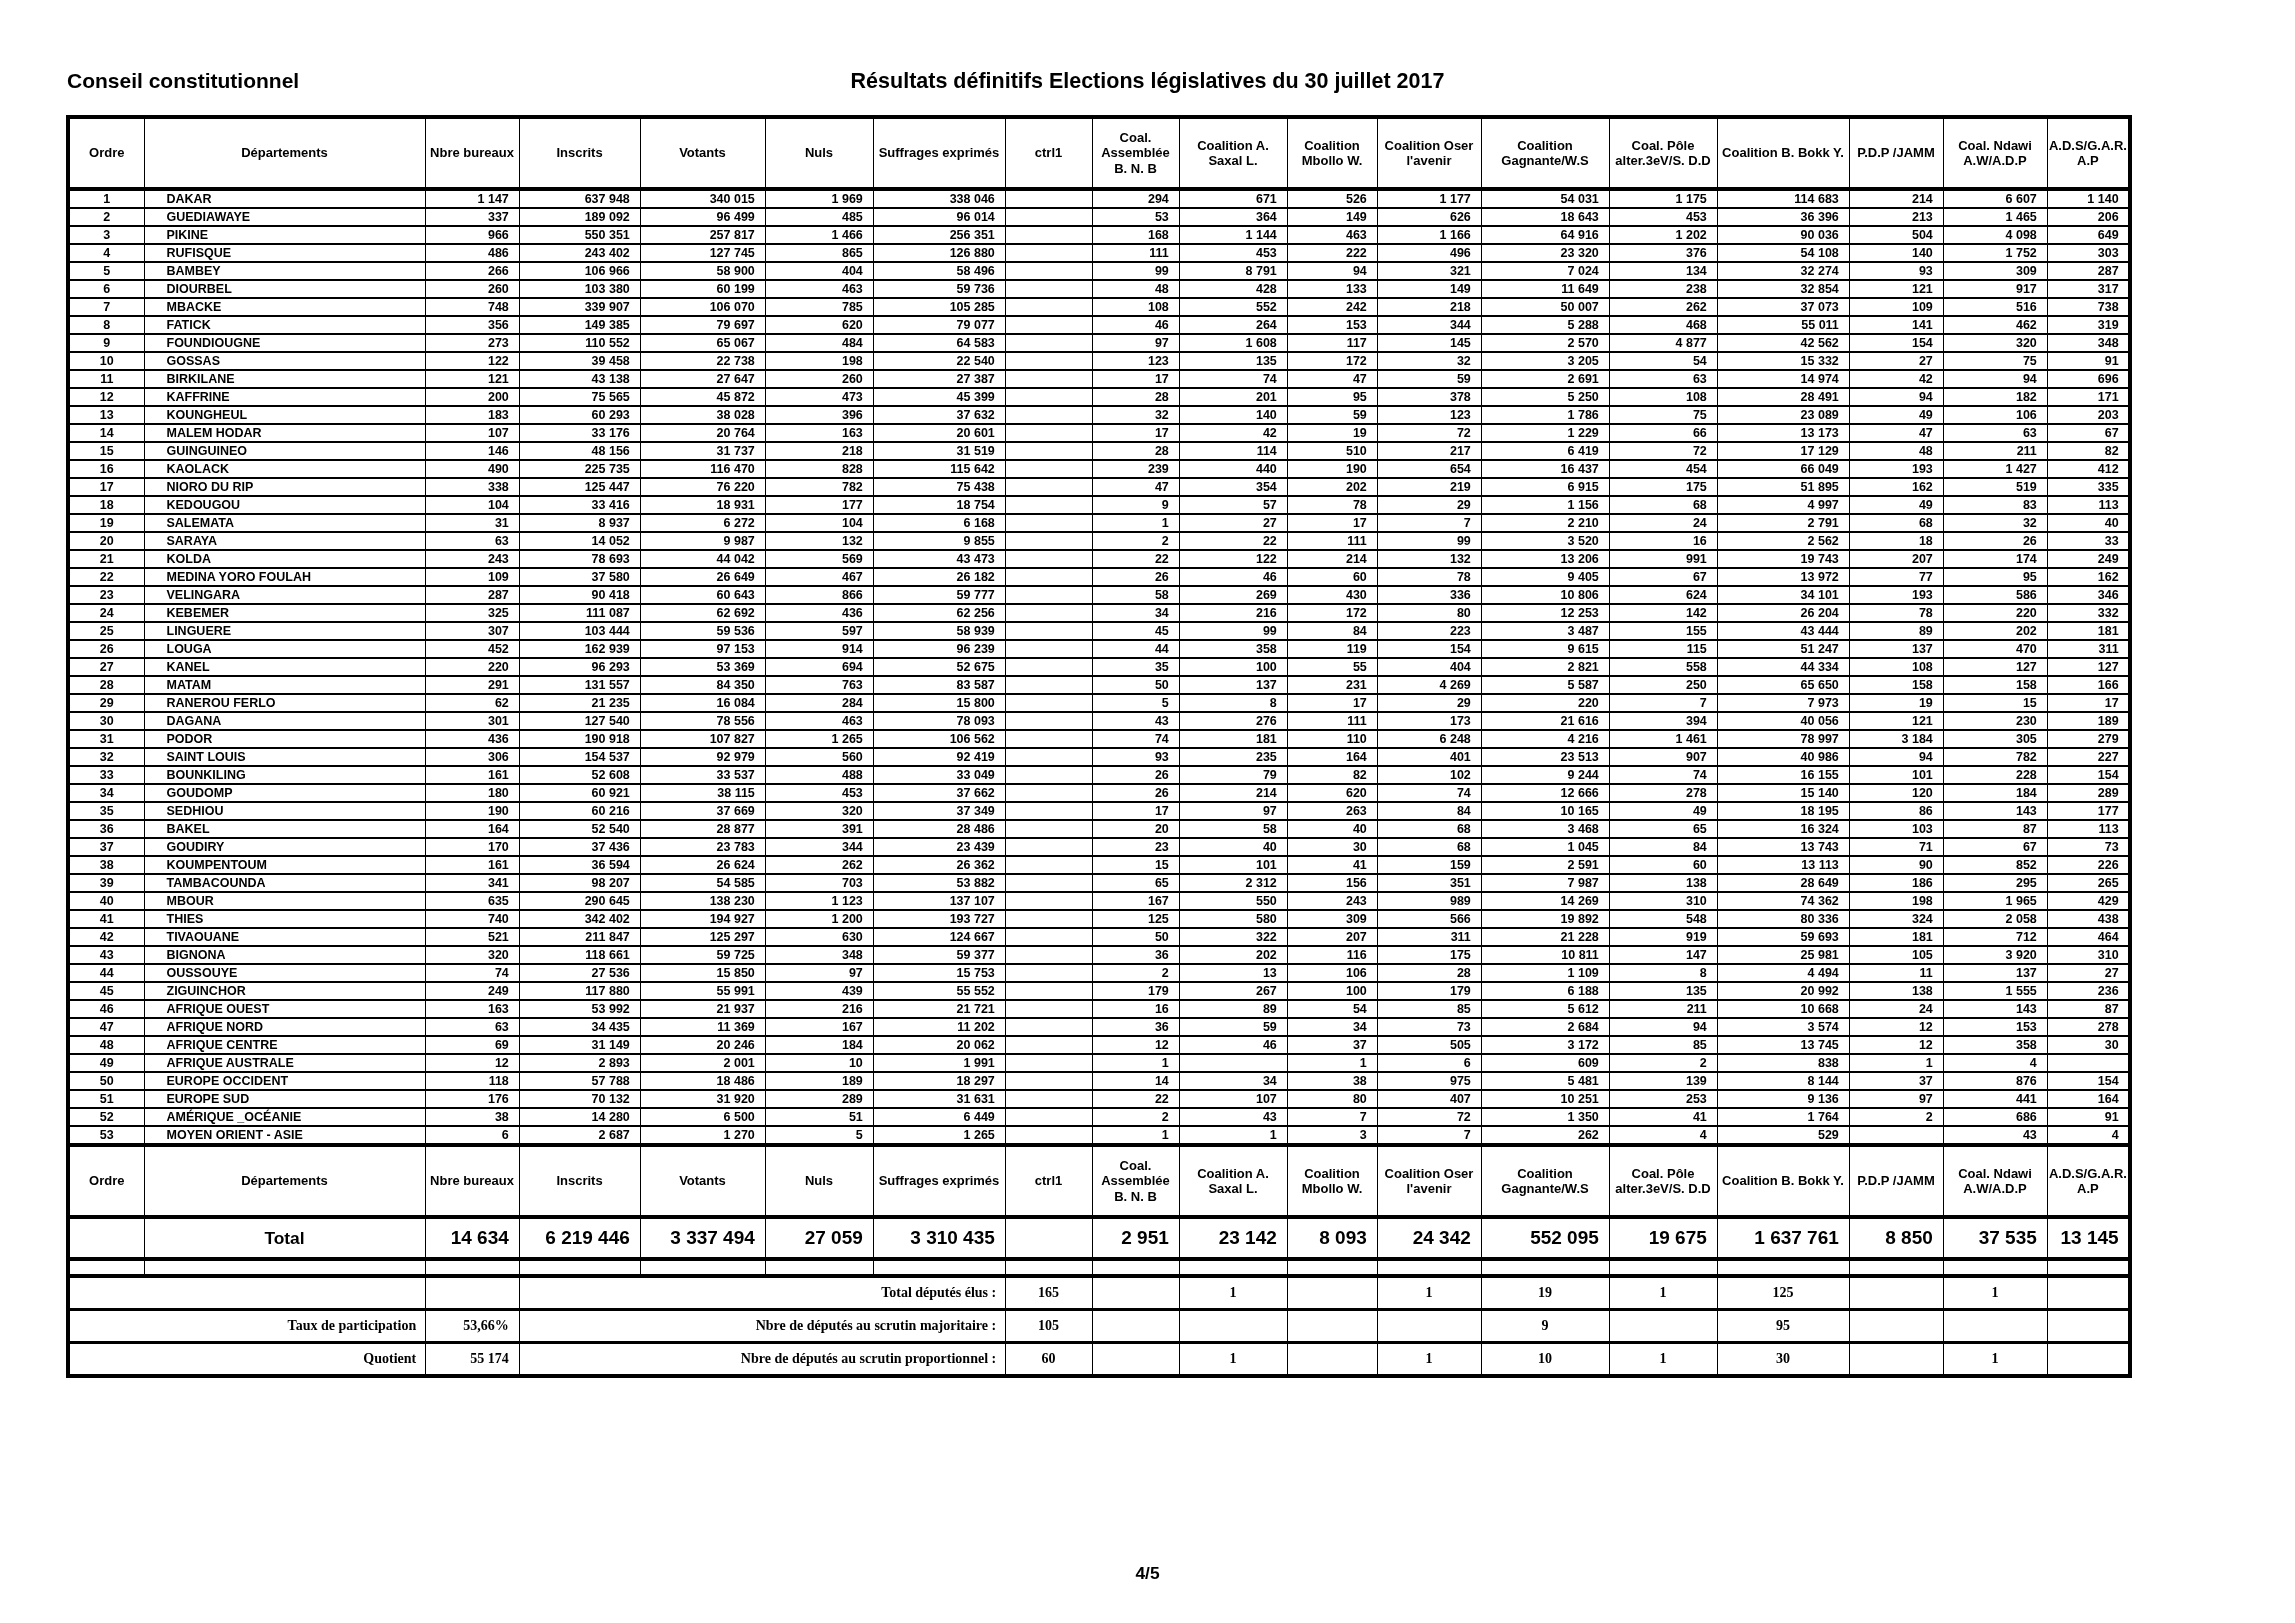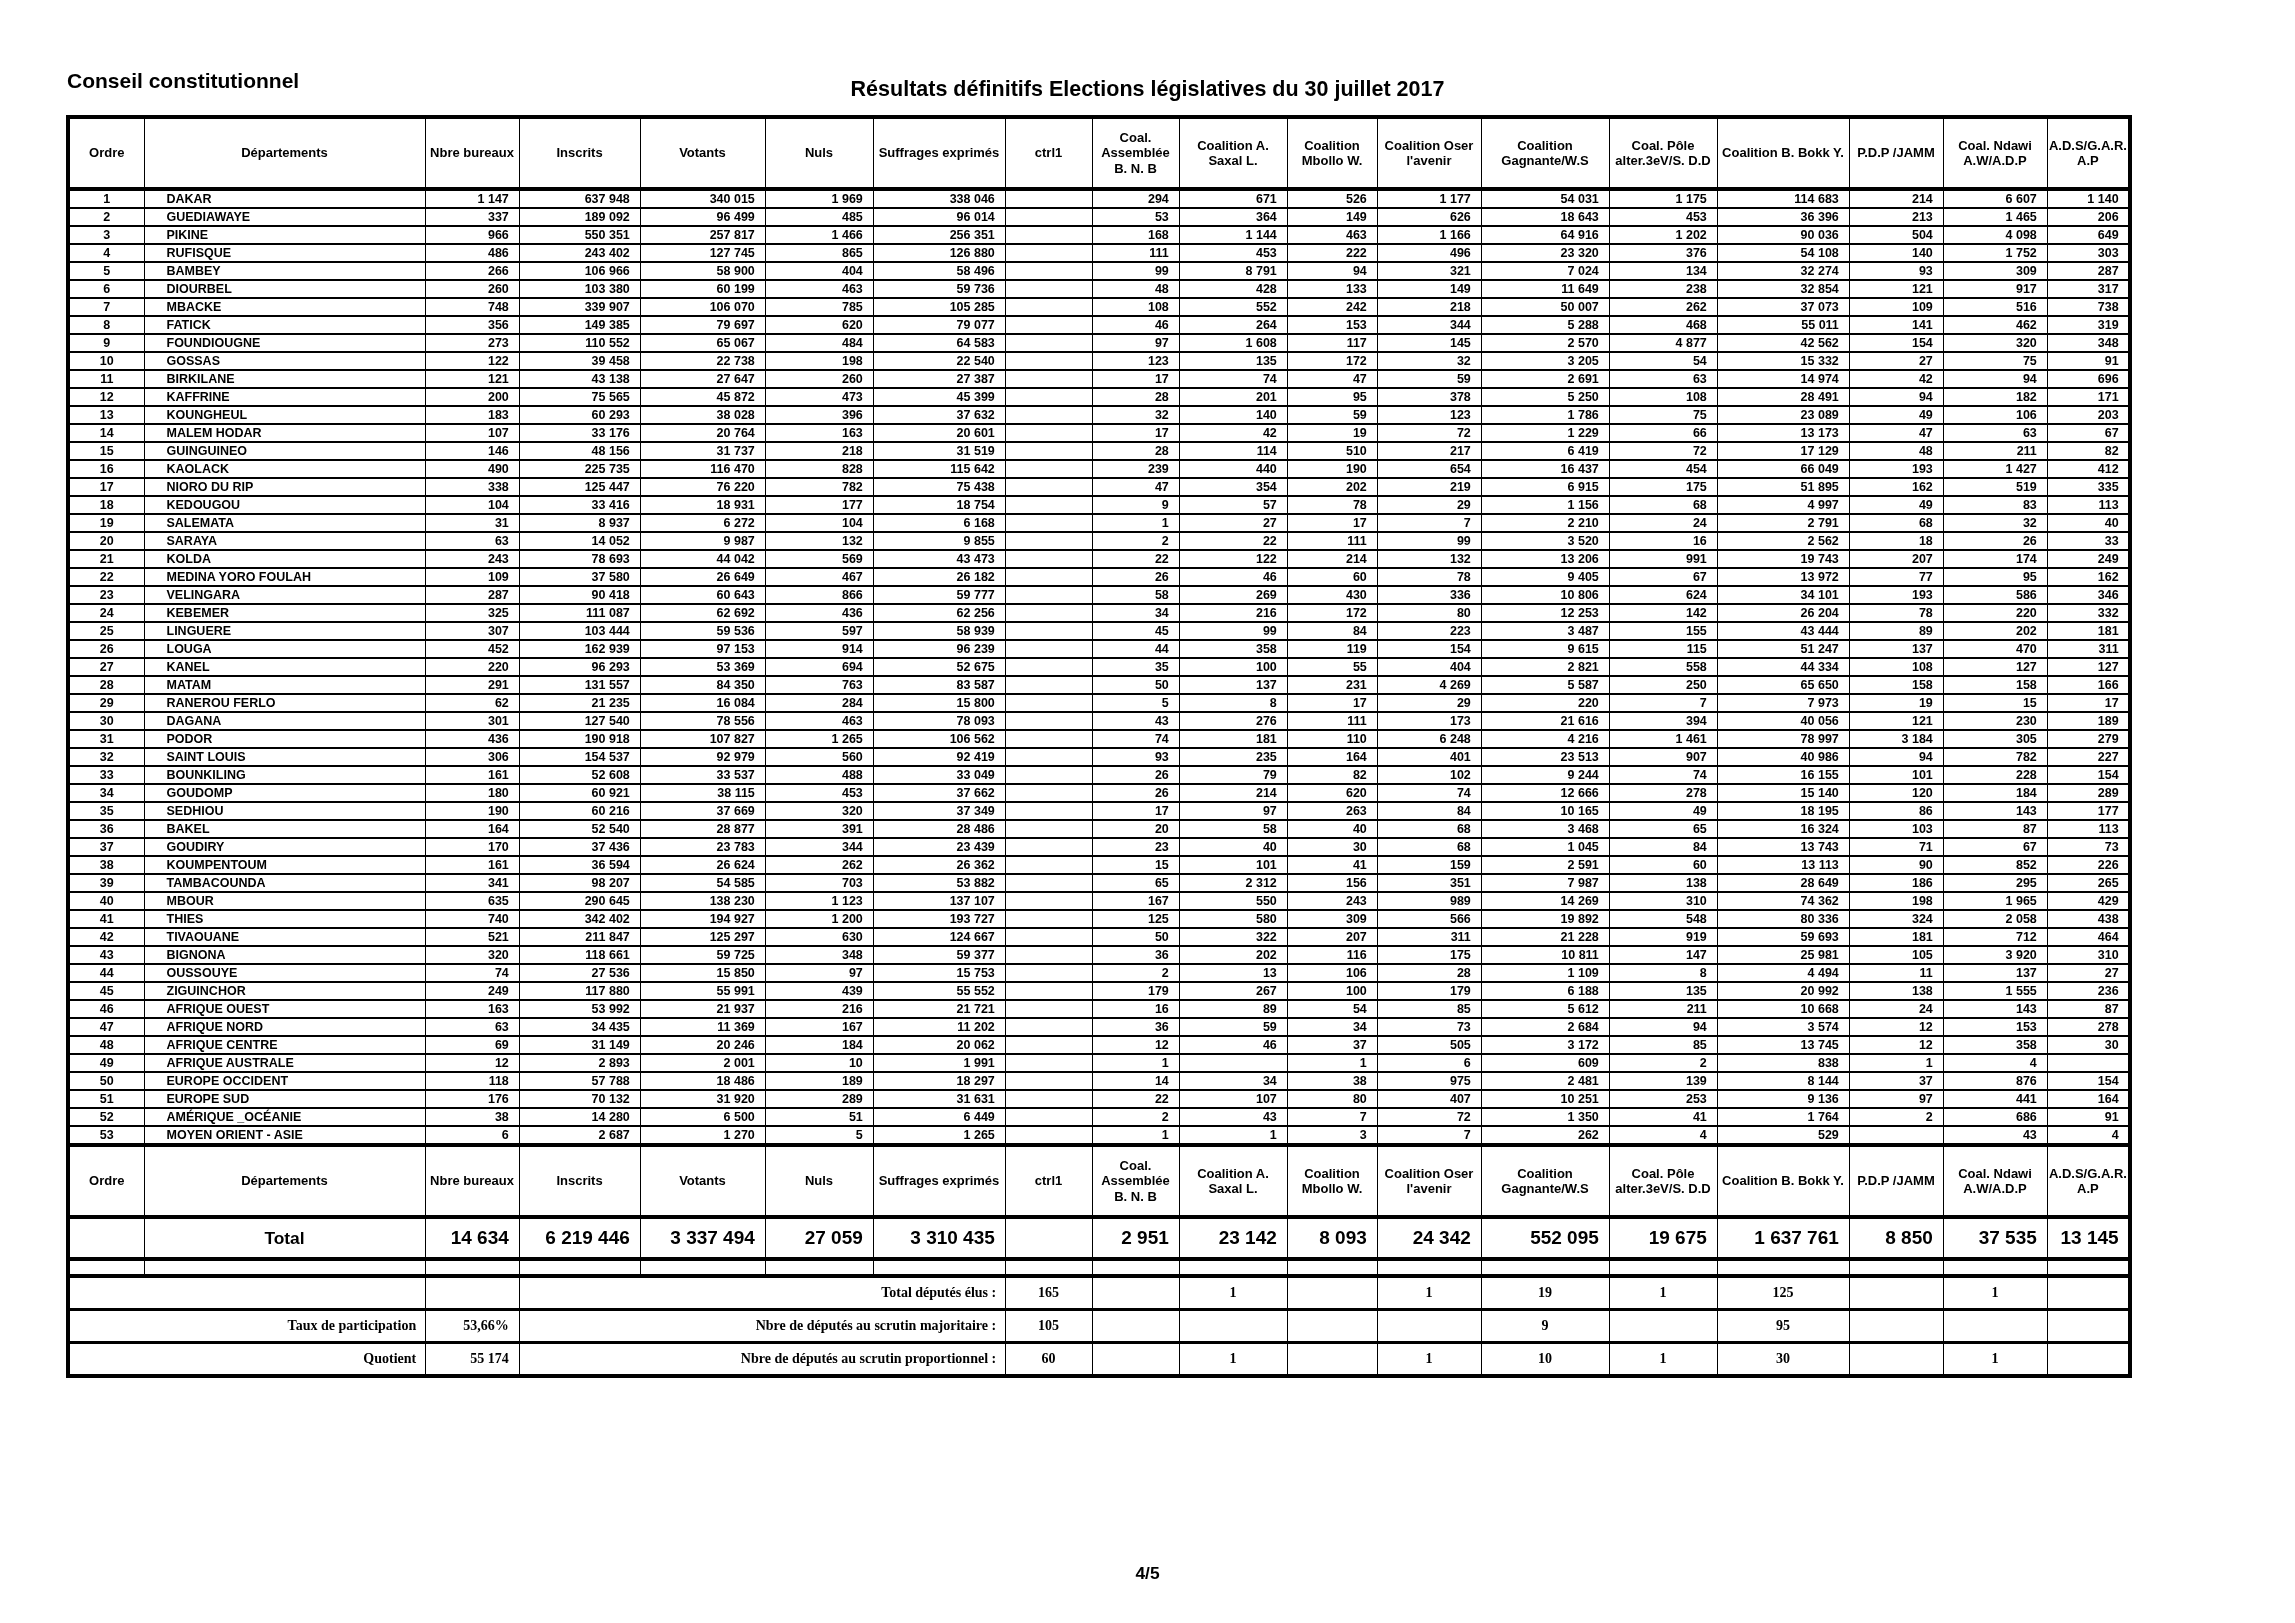--- a/index.html
+++ b/index.html
@@ -1,21 +1,21 @@
 <!DOCTYPE html>
 <html style="font-size:11px"><head>
 <meta charset="utf-8">
 <style>
   html,body{margin:0;padding:0;}
   body{
     width:2295px;height:1624px;position:relative;background:#ffffff;color:#000;
     font-family:"Liberation Sans",sans-serif;font-weight:bold;
   }
   .page-header-left{position:absolute;left:67px;top:69px;font-size:21px;white-space:nowrap;}
-  .page-title{position:absolute;left:0;top:77px;width:2295px;text-align:center;font-size:21.5px;white-space:nowrap;}
+  .page-title{position:absolute;left:0;top:69px;width:2295px;text-align:center;font-size:21.5px;white-space:nowrap;}
   table.results{
     position:absolute;left:66px;top:115px;border-collapse:collapse;table-layout:fixed;
     border:4.2px solid #000;
   }
   td,th{border:1.4px solid #000;border-top-width:2.1px;border-bottom-width:2.1px;overflow:hidden;}
   th{font-size:13px;line-height:1.18;padding:2.8px 1.4px;text-align:center;font-weight:bold;}
   tr.row-header{height:72px;}
   tr.row-header th{border-bottom-width:4.2px;border-top-width:4.2px;}
   td{font-size:12.5px;white-space:nowrap;}
   tr.row-data{height:17.4px;}
@@ -1066,21 +1066,21 @@
         <td class="c-num">118</td>
         <td class="c-num">57 788</td>
         <td class="c-num">18 486</td>
         <td class="c-num">189</td>
         <td class="c-num">18 297</td>
         <td class="c-num"></td>
         <td class="c-num">14</td>
         <td class="c-num">34</td>
         <td class="c-num">38</td>
         <td class="c-num">975</td>
-        <td class="c-num">2 481</td>
+        <td class="c-num">5 481</td>
         <td class="c-num">139</td>
         <td class="c-num">8 144</td>
         <td class="c-num">37</td>
         <td class="c-num">876</td>
         <td class="c-num">154</td>
       </tr>
       <tr class="row-data">
         <td class="c-ord">51</td>
         <td class="c-dept">EUROPE SUD</td>
         <td class="c-num">176</td>

